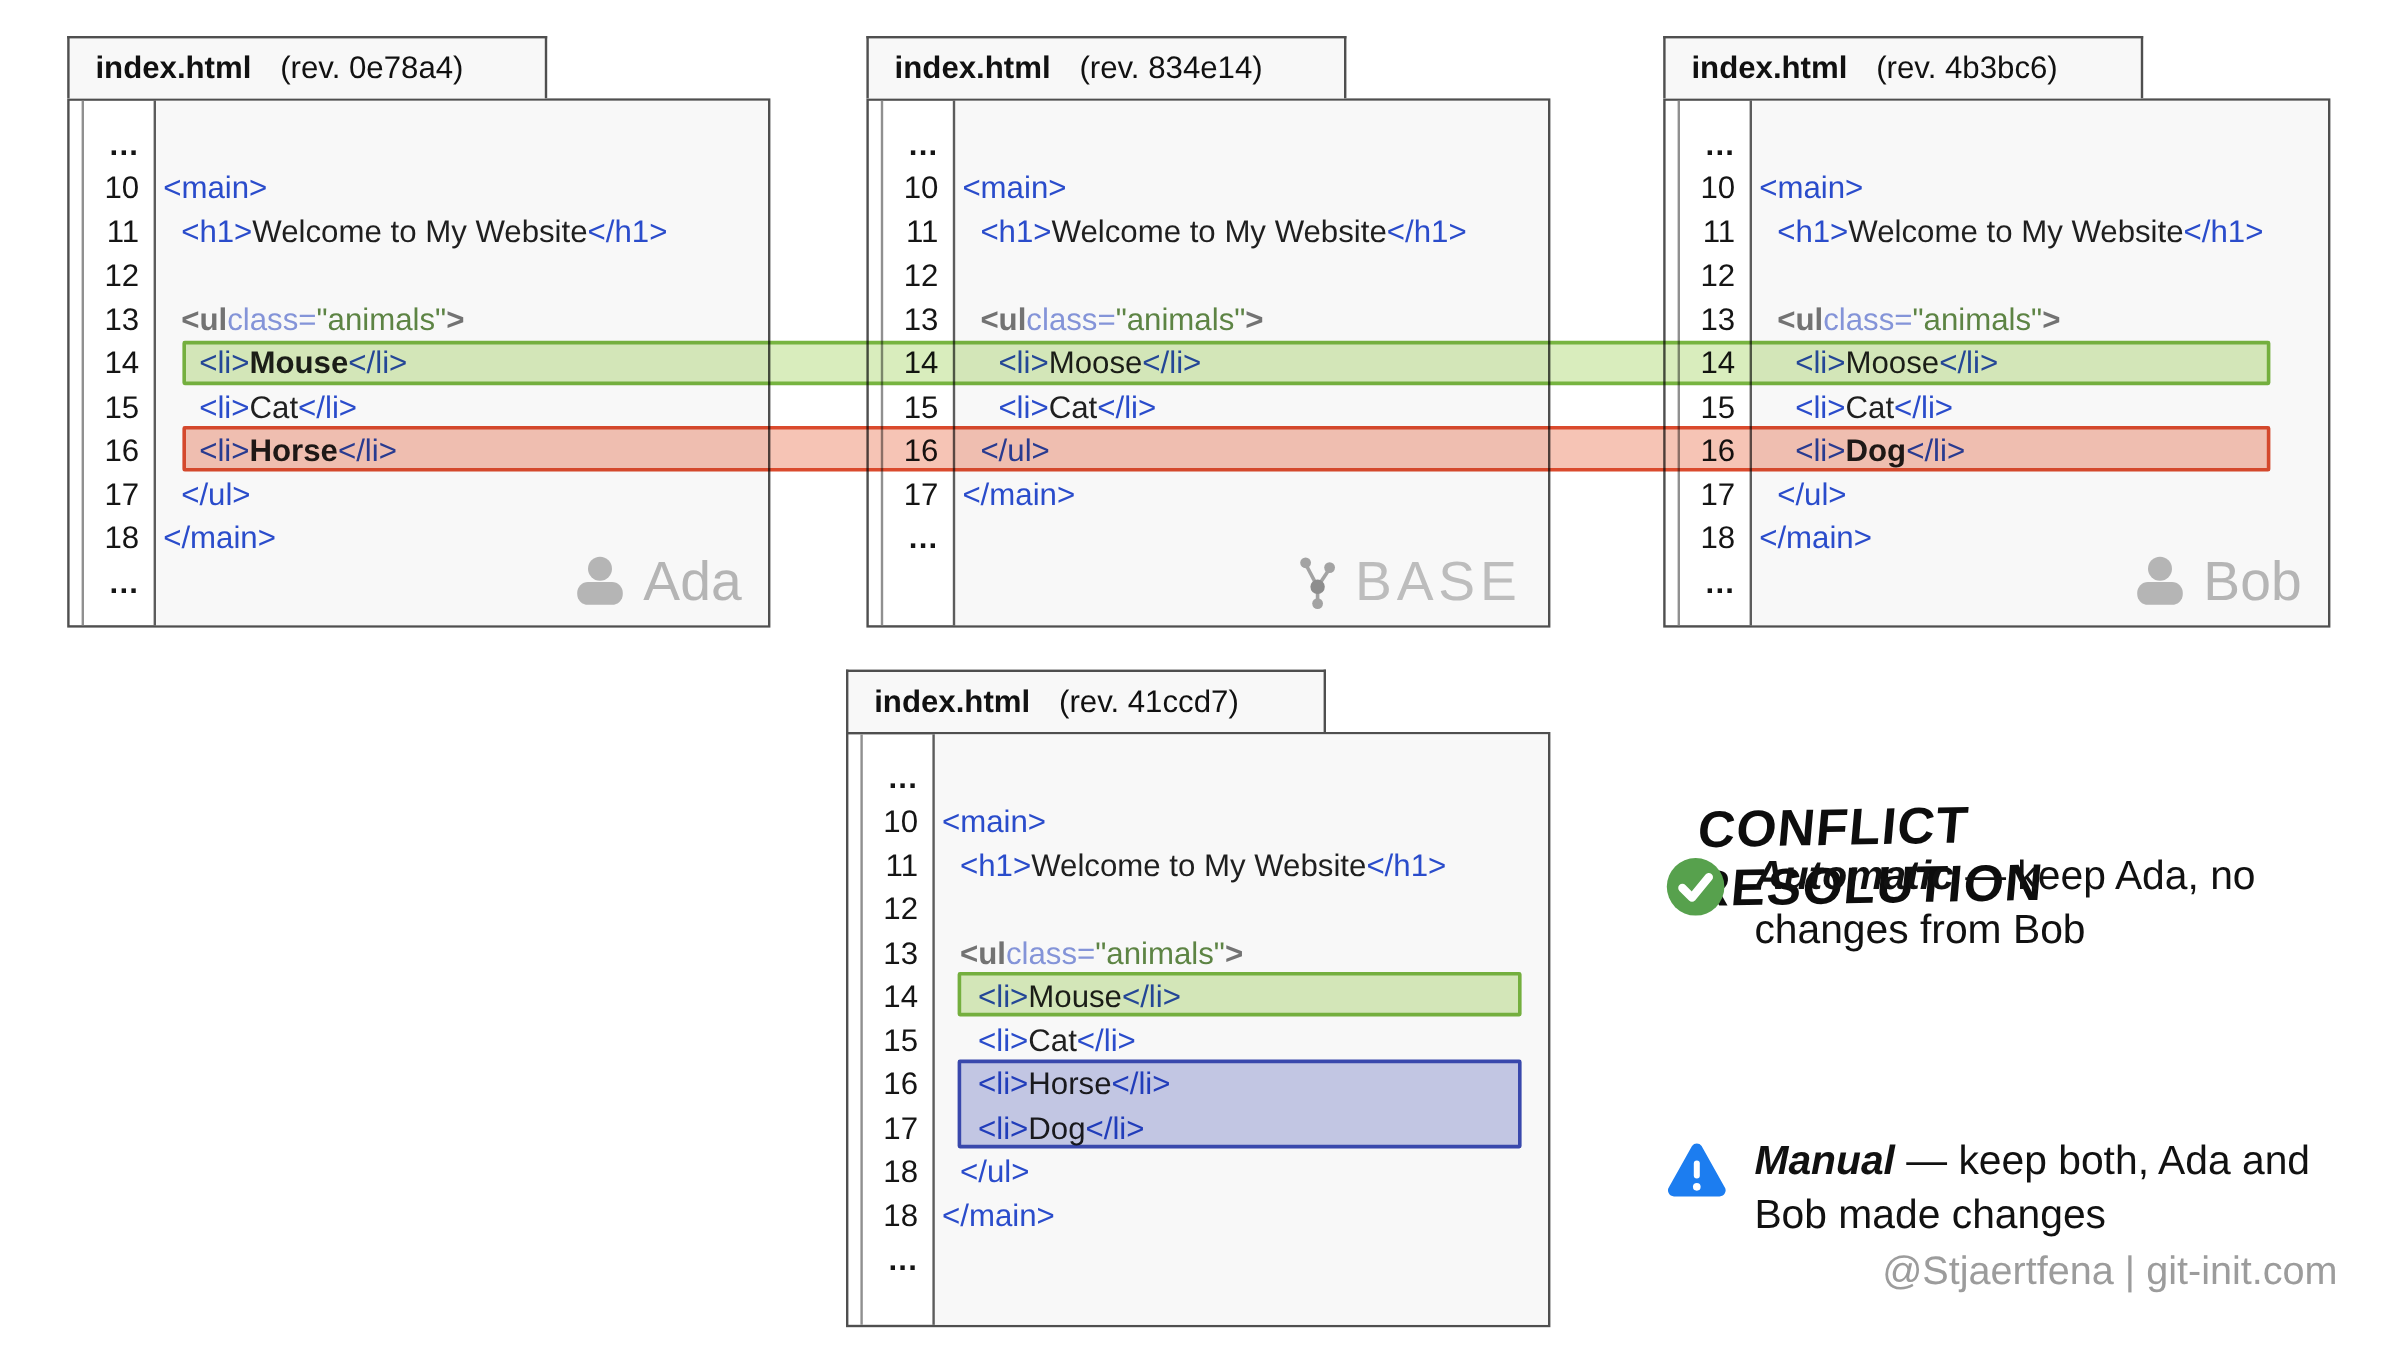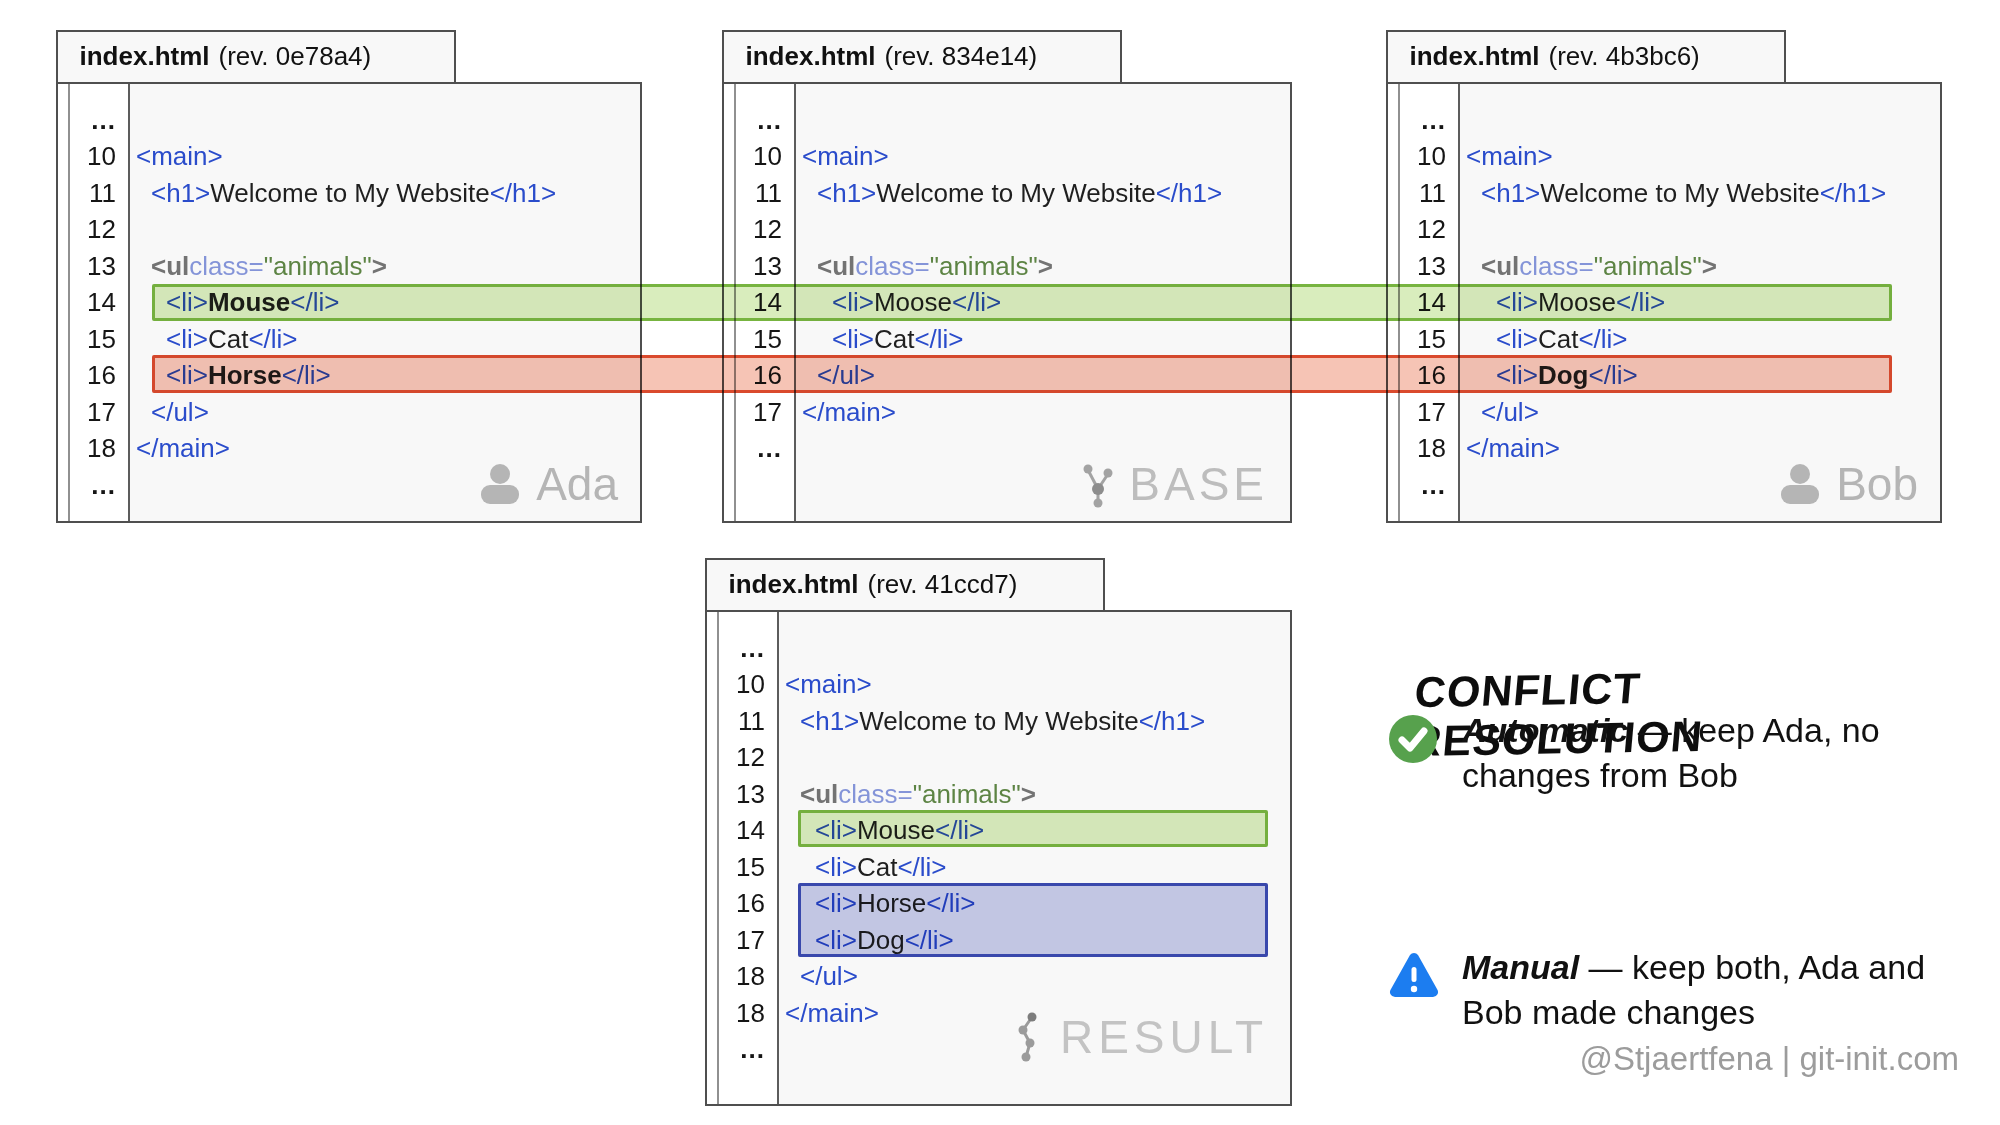--- a/index.html
+++ b/index.html
@@ -10,21 +10,21 @@
   .panel{position:absolute;background:#ffffff;border:2.5px solid #4f4f4f;box-sizing:border-box;}
   #p-ada   {left:56px; top:82px; width:586px;height:441px;}
   #p-base  {left:722px;top:82px; width:570px;height:441px;}
   #p-bob   {left:1386px;top:82px;width:556px;height:441px;}
   #p-result{left:705px;top:610px;width:587px;height:496px;}
 
   .tab{position:absolute;left:-2.5px;top:-54.5px;height:52px;width:400px;background:#f8f8f8;
        border:2.5px solid #4f4f4f;border-bottom:none;box-sizing:border-box;
        display:flex;align-items:center;padding-left:22px;font-size:26px;color:#111;white-space:nowrap;}
   .tab b{font-weight:700;}
-  .tab .rev{font-weight:400;margin-left:9px;}
+  .tab .rev{font-weight:400;margin-left:24px;}
 
   .codebg{position:absolute;left:72px;top:0;right:0;bottom:0;background:#f8f8f8;}
   .vline1{position:absolute;left:10px;top:0;bottom:0;width:2px;background:#909090;}
   .vline2{position:absolute;left:70px;top:0;bottom:0;width:2px;background:#5c5c5c;}
 
   .rows{position:absolute;left:0;top:18px;right:0;}
   .row{display:flex;height:36.5px;align-items:center;}
   .num{flex:none;width:66px;padding-right:8px;box-sizing:border-box;text-align:right;
        font-size:26px;color:#151515;}
   .num.dots{font-weight:700;letter-spacing:1px;}
@@ -52,21 +52,21 @@
   
   #title{position:absolute;left:1417px;top:668px;width:520px;font-size:43px;font-weight:700;
          text-transform:uppercase;letter-spacing:1px;color:#0d0d0d;
          transform:skewX(-6deg) rotate(-1deg);transform-origin:left top;}
   .bullet{position:absolute;left:1388px;width:560px;display:flex;gap:24px;}
   #bullet1{top:708px;}
   #bullet2{top:945px;}
   .bicon{flex:none;margin-top:6px;width:50px;height:50px;}
   .btext{font-size:34px;line-height:1.33;color:#111;width:480px;}
   .btext b{font-weight:700;font-style:italic;}
-  #footer{position:absolute;right:41px;top:1040px;font-size:33px;color:#9c9c9c;}
+  #footer{position:absolute;right:52px;top:1040px;font-size:33px;color:#9c9c9c;}
 </style>
 </head>
 <body>
 
 <div class="page">
 
   <div class="panel" id="p-ada">
     <div class="tab">
       <b>index.html</b>
       <span class="rev">(rev. 0e78a4)</span>
@@ -415,30 +415,20 @@
           <div class="num">18</div>
           <div class="line" style="padding-left: 12px;">
             <span class="s-tag">&lt;/main&gt;</span>
           </div>
         </div>
         <div class="row">
           <div class="num dots">...</div>
           <div class="line" style="padding-left: 12px;"></div>
         </div>
       </div>
-    <div class="watermark">
-      <svg width="30" height="52" viewBox="0 0 30 52">
-        <polyline points="16,6 7,19 14,32 10,46" fill="none" stroke="#9b9b9b" stroke-width="3"></polyline>
-        <circle cx="16" cy="6" r="4.5" fill="#7d7d7d"></circle>
-          <circle cx="7" cy="19" r="4.5" fill="#9b9b9b"></circle>
-        <circle cx="14" cy="32" r="4.5" fill="#9b9b9b"></circle>
-          <circle cx="10" cy="46" r="4.5" fill="#9b9b9b"></circle>
-      </svg>
-      <span>RESULT</span>
-    </div>
   </div>
 
   <div class="hl" id="band-green" style="background: rgb(217, 237, 189); border-color: rgb(119, 180, 64);"></div>
   <div class="hl" id="band-red" style="background: rgb(246, 196, 181); border-color: rgb(218, 74, 45);"></div>
 
   <div class="hl" id="box-green" style="background: rgb(217, 237, 189); border-color: rgb(119, 180, 64);"></div>
   <div class="hl" id="box-blue" style="background: rgb(200, 204, 234); border-color: rgb(58, 74, 177);"></div>
 
   <div id="title">Conflict resolution</div>
 

